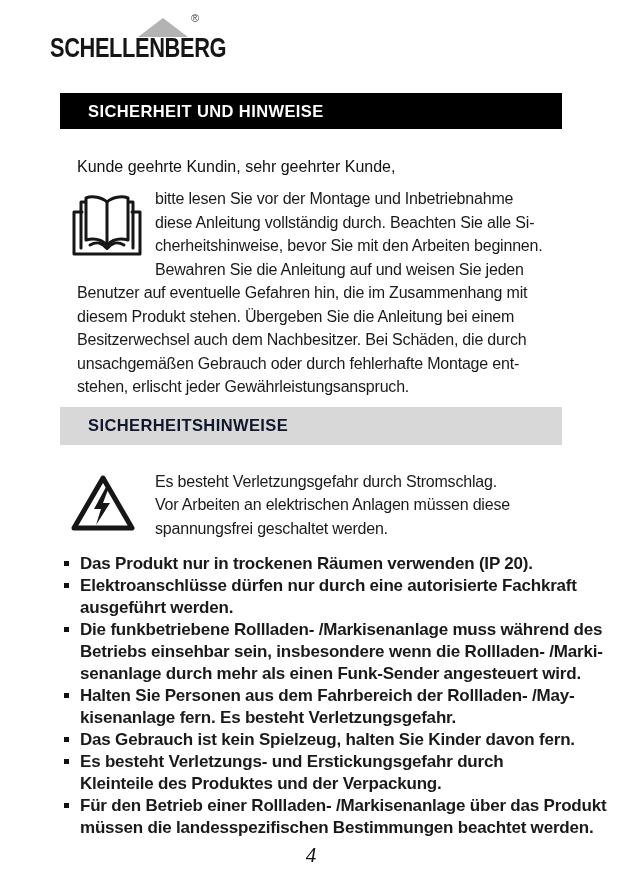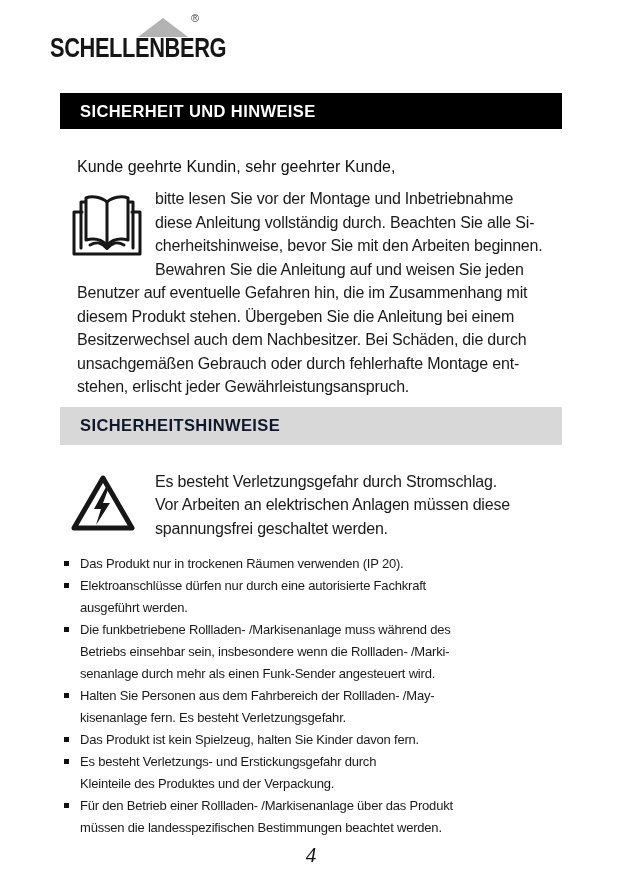--- a/index.html
+++ b/index.html
@@ -25,21 +25,21 @@
     width: 0; height: 0;
     border-left: 25px solid transparent;
     border-right: 25px solid transparent;
     border-bottom: 19px solid #b3b3b3;
   }
   .logo-reg { position: absolute; left: 141px; top: -2px; font-size: 11px; color: #444; }
 
   
   .bar {
     width: 502px; box-sizing: border-box; display: flex; align-items: center;
-    padding-left: 20px; font-weight: bold; font-size: 16.5px; letter-spacing: 0.4px;
+    padding-left: 28px; font-weight: bold; font-size: 16.5px; letter-spacing: 0.4px;
   }
   .bar-black { background: #000000; color: #ffffff; height: 36px; margin-top: 29px; }
   .bar-gray  { background: #d8d8d8; color: #0f172a; height: 38px; margin-top: 8px; }
 
   .greeting { margin: 27px 0 0 17px; font-size: 16px; line-height: 22px; }
 
   
   .intro { margin: 9px 0 0 17px; }
   .intro-icon-float { float: left; width: 85px; height: 80px; margin-left: -7px; }
   .intro-icon-float svg { margin-top: 3px; display: block; }
@@ -53,21 +53,21 @@
   .warn svg { margin-top: 5px; display: block; }
   .warn-text { padding-top: 2px; }
 
   
   .bullets { margin: 13px 0 0 4px; padding: 0; list-style: none; }
   .bullets li { display: flex; }
   .bullet-marker { flex: 0 0 16px; }
   .bullet-marker i {
     display: block; width: 5px; height: 5px; background: #111; margin-top: 8px;
   }
-  .bullet-text { font-size: 13px; line-height: 22px; letter-spacing: -0.2px; white-space: pre; color: #1a1a1a; }
+  .bullet-text { font-size: 17px; line-height: 22px; letter-spacing: -0.2px; white-space: pre; color: #1a1a1a; font-weight: bold; }
 
   .page-number {
     width: 502px; text-align: center; margin-top: 4px;
     font-family: "Liberation Serif", "DejaVu Serif", serif;
     font-style: italic; font-size: 21px; color: #111;
   }
 </style>
 </head>
 <body>
 
@@ -146,21 +146,21 @@
         <span class="bullet-marker">
           <i></i>
         </span>
         <span class="bullet-text">Halten Sie Personen aus dem Fahrbereich der Rollladen- /May-
 kisenanlage fern. Es besteht Verletzungsgefahr.</span>
       </li>
     <li>
         <span class="bullet-marker">
           <i></i>
         </span>
-        <span class="bullet-text">Das Produkt ist kein Spielzeug, halten Sie Kinder davon fern.</span>
+        <span class="bullet-text">Das Gebrauch ist kein Spielzeug, halten Sie Kinder davon fern.</span>
       </li>
     <li>
         <span class="bullet-marker">
           <i></i>
         </span>
         <span class="bullet-text">Es besteht Verletzungs- und Erstickungsgefahr durch
 Kleinteile des Produktes und der Verpackung.</span>
       </li>
     <li>
         <span class="bullet-marker">

